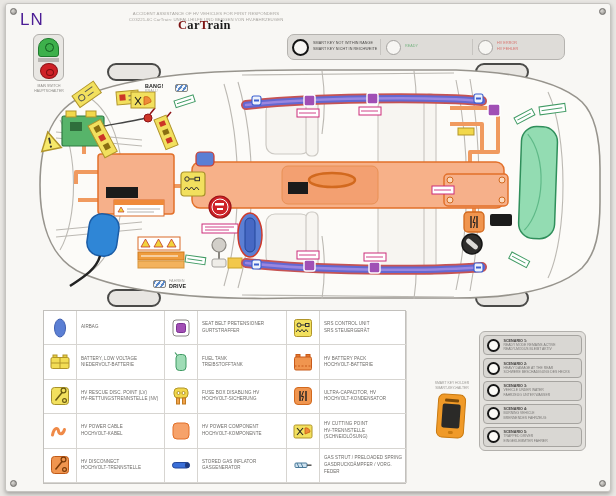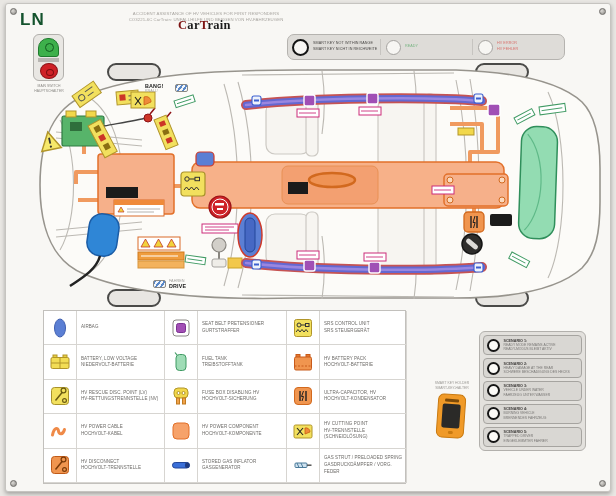--- a/index.html
+++ b/index.html
@@ -14,21 +14,21 @@
     position: absolute; left: 5px; top: 3px; width: 606px; height: 489px;
     background: #f8f7f4; border: 1px solid #c6c4c0; border-radius: 3px;
     box-shadow: 0 2px 4px rgba(0,0,0,.3);
   }
   .screw {
     position: absolute; width: 7px; height: 7px; border-radius: 50%;
     background: radial-gradient(circle at 35% 35%, #dcdad6, #8a8884);
     border: 1px solid #6f6d6a;
   }
   
-  .brand { position: absolute; left: 14px; top: 6px; font-size: 17px; font-weight: 700; color: #14532d; letter-spacing: 1px; }
+  .brand { position: absolute; left: 14px; top: 6px; font-size: 17px; font-weight: 400; color: #4c1d95; letter-spacing: 1px; }
   .subtitle { position: absolute; left: 100px; top: 7px; width: 200px; text-align: center; font-size: 4.3px; line-height: 1.35; color: #a8a5a0; letter-spacing: .02em; }
   .title { position: absolute; left: 172px; top: 14px; width: 60px; font-size: 12.5px; font-weight: bold; color: #1c1c1c; letter-spacing: .3px; font-family: Liberation Serif, serif; }
   .title .tc, .title .tt { color: #7d1312; }
   
   .pwr-bezel { position: absolute; left: 27px; top: 30px; width: 31px; height: 47px;
     background: #e9e7e3; border: 1px solid #b2b0ac; border-radius: 6px; }
   .pwr-green { position: absolute; left: 4px; top: 3px; width: 21px; height: 19px;
     background: #3db04b; border: 1px solid #1f7a2e; border-radius: 10px 10px 3px 3px; }
   .pwr-green::after { content:""; position:absolute; left: 6px; top: 4px; width: 7px; height: 7px;
     border: 1.5px solid #115c1e; border-radius: 50%; }

